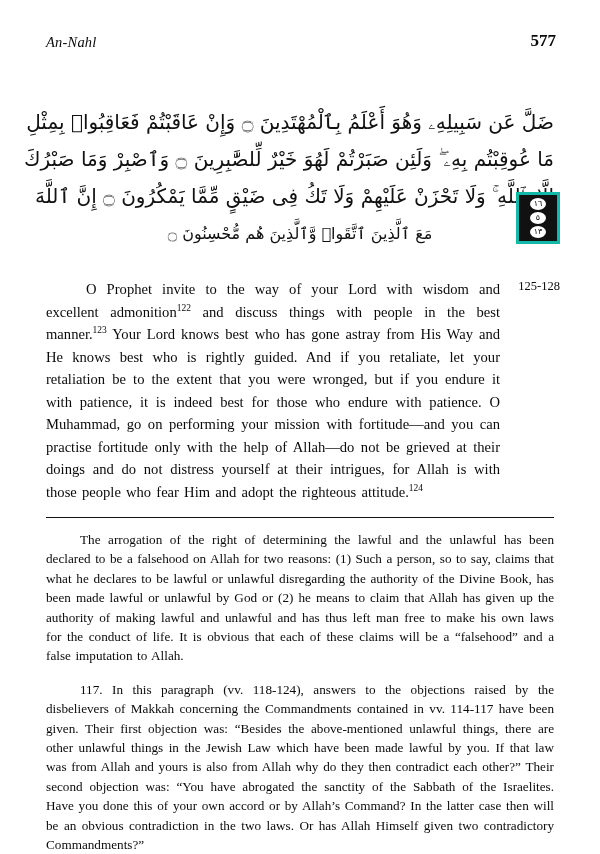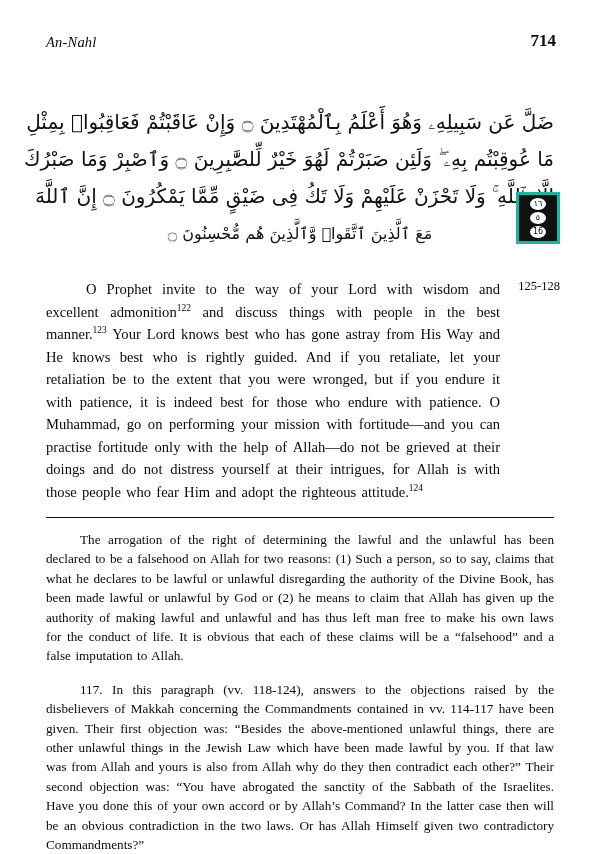--- a/index.html
+++ b/index.html
@@ -145,33 +145,33 @@
   }
   p.note:last-child { margin-bottom: 0; }
 </style>
 </head>
 <body>
 
 <div class="page">
 
   <div class="page-header">
     <div class="surah-title">An-Nahl</div>
-    <div class="page-number">714</div>
+    <div class="page-number">577</div>
   </div>
 
   <div class="arabic-block">
     <div class="arabic-line l1">ضَلَّ عَن سَبِيلِهِۦ وَهُوَ أَعْلَمُ بِٱلْمُهْتَدِينَ ۝ وَإِنْ عَاقَبْتُمْ فَعَاقِبُوا۟ بِمِثْلِ</div>
     <div class="arabic-line l2">مَا عُوقِبْتُم بِهِۦ ۖ وَلَئِن صَبَرْتُمْ لَهُوَ خَيْرٌ لِّلصَّٰبِرِينَ ۝ وَٱصْبِرْ وَمَا صَبْرُكَ</div>
     <div class="arabic-line l3">إِلَّا بِٱللَّهِ ۚ وَلَا تَحْزَنْ عَلَيْهِمْ وَلَا تَكُ فِى ضَيْقٍ مِّمَّا يَمْكُرُونَ ۝ إِنَّ ٱللَّهَ</div>
     <div class="arabic-line l4">مَعَ ٱلَّذِينَ ٱتَّقَوا۟ وَّٱلَّذِينَ هُم مُّحْسِنُونَ ۝</div>
 
     <div class="ruku-marker">
       <span>١٦</span>
       <span>٥</span>
-      <span>16</span>
+      <span>١٣</span>
     </div>
   </div>
 
   <div class="translation-wrap">
     <div class="verse-range">125-128</div>
     <p class="translation"><span>O Prophet invite to the way of your Lord with wisdom and excellent admonition</span><sup>122</sup><span> and discuss things with people in the best manner.</span><sup>123</sup><span> Your Lord knows best who has gone astray from His Way and He knows best who is rightly guided. And if you retaliate, let your retaliation be to the extent that you were wronged, but if you endure it with patience, it is indeed best for those who endure with patience. O Muhammad, go on performing your mission with fortitude—and you can practise fortitude only with the help of Allah—do not be grieved at their doings and do not distress yourself at their intrigues, for Allah is with those people who fear Him and adopt the righteous attitude.</span><sup>124</sup></p>
   </div>
 
   <hr class="divider">
 

